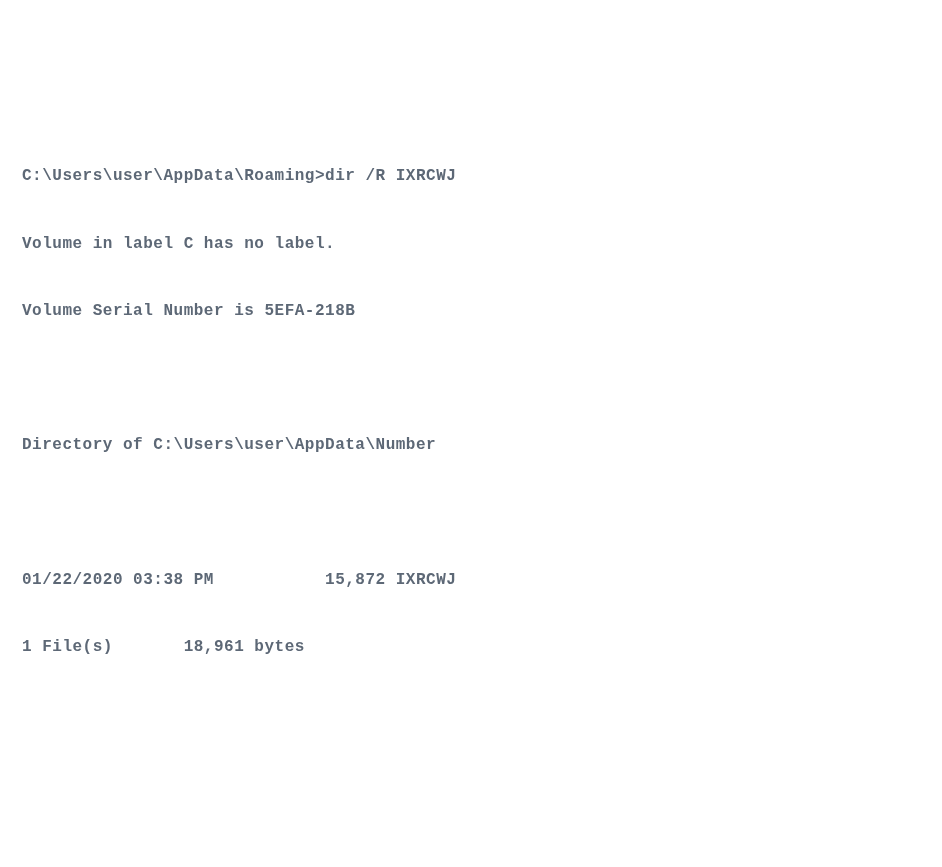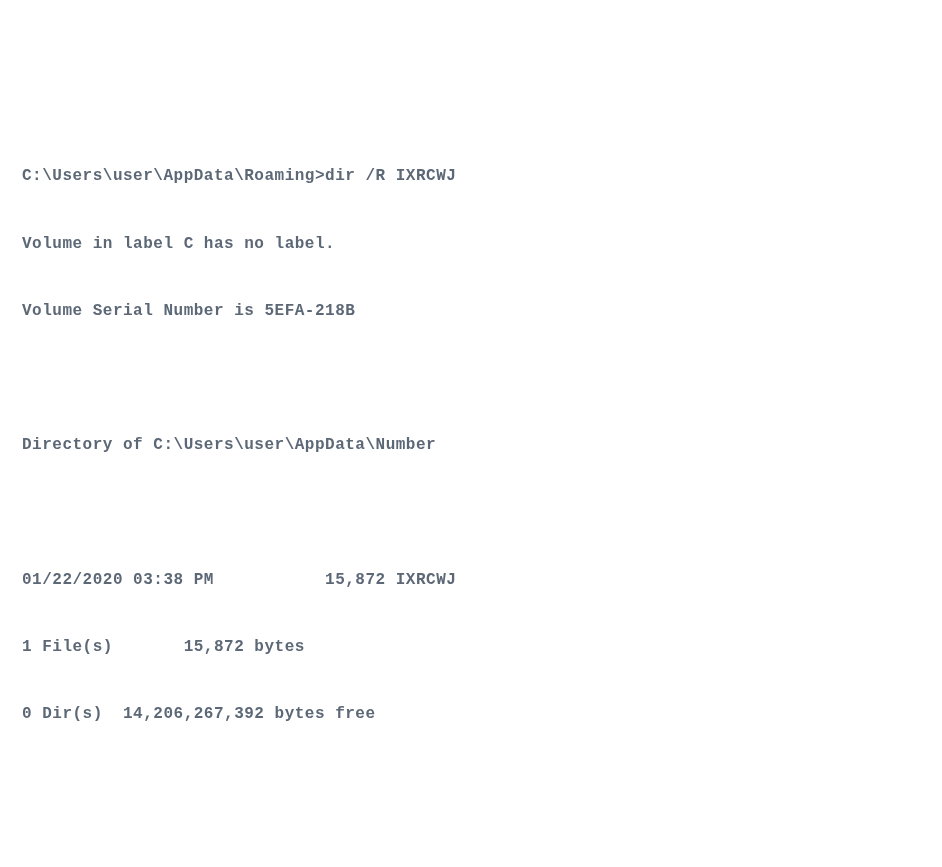--- a/index.html
+++ b/index.html
@@ -30,22 +30,21 @@
 <div>
 <span class="line">C:\Users\user\AppData\Roaming&gt;dir /R IXRCWJ</span>
 <span class="line">Volume in label C has no label.</span>
 <span class="line">Volume Serial Number is 5EFA-218B</span>
 <span class="line"></span>
 <span class="line"></span>
 <span class="line">Directory of C:\Users\user\AppData\Number</span>
 <span class="line"></span>
 <span class="line"></span>
 <span class="line">01/22/2020 03:38 PM           15,872 IXRCWJ</span>
-<span class="line">1 File(s)       15,872 bytes</span>
-<span class="line">0 Dir(s)  14,206,267,392 bytes free</span>
+<span class="line">1 File(s)       18,961 bytes</span>
 <span class="line"></span>
 <span class="line"></span>
 
 
 
 
 
 
 
 

